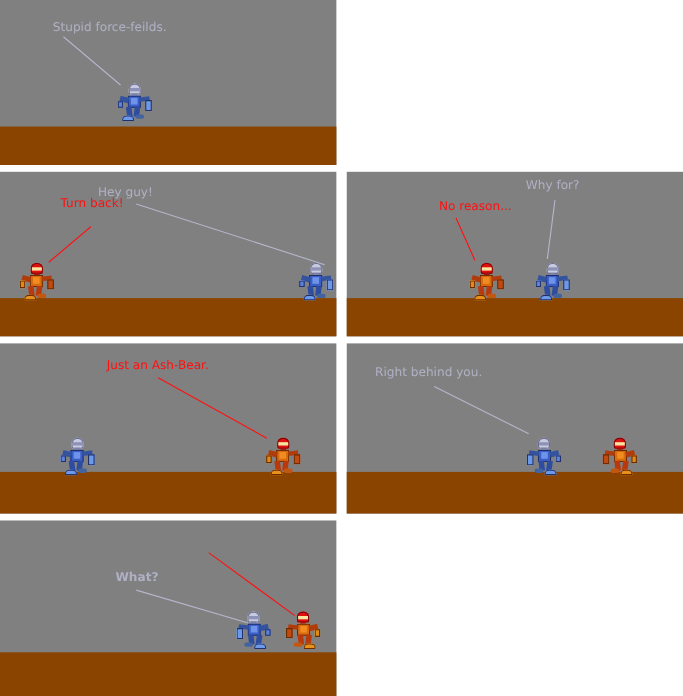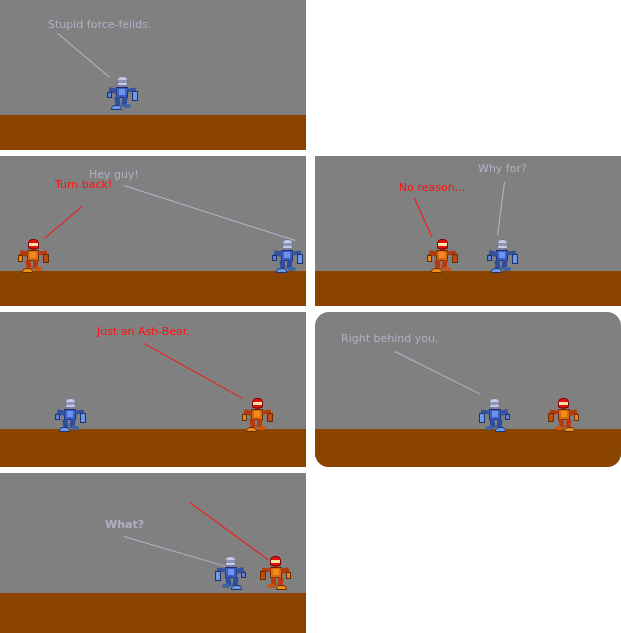--- a/index.html
+++ b/index.html
@@ -232,21 +232,21 @@
         <i class="fistL"></i>
         <i class="fistR"></i>
         <i class="legL"></i>
         <i class="legR"></i>
         <i class="footL"></i>
         <i class="footR"></i>
       </div>
       <div class="pointer red" style="left: 144px; top: 31px; width: 113.252px; transform: rotate(29.0546deg);"></div>
       <div class="caption red" style="left: 97px; top: 13px;">Just an Ash-Bear.</div>
     </div>
-    <div class="panel" style="left: 315px; top: 312px; width: 306px; height: 155px; border-radius: 14px;">
+    <div class="panel" style="left: 315px; top: 312px; width: 306px; height: 155px;">
       <div class="sky" style="background: rgb(128, 128, 128);"></div>
       <div class="ground" style="height: 38px; background: rgb(138, 68, 0);"></div>
       <div class="sprite blue flip" style="left: 163px; top: 85px;">
         <i class="head"></i>
         <i class="visor"></i>
         <i class="neck"></i>
         <i class="torso"></i>
         <i class="chest"></i>
         <i class="armL"></i>
         <i class="armR"></i>

